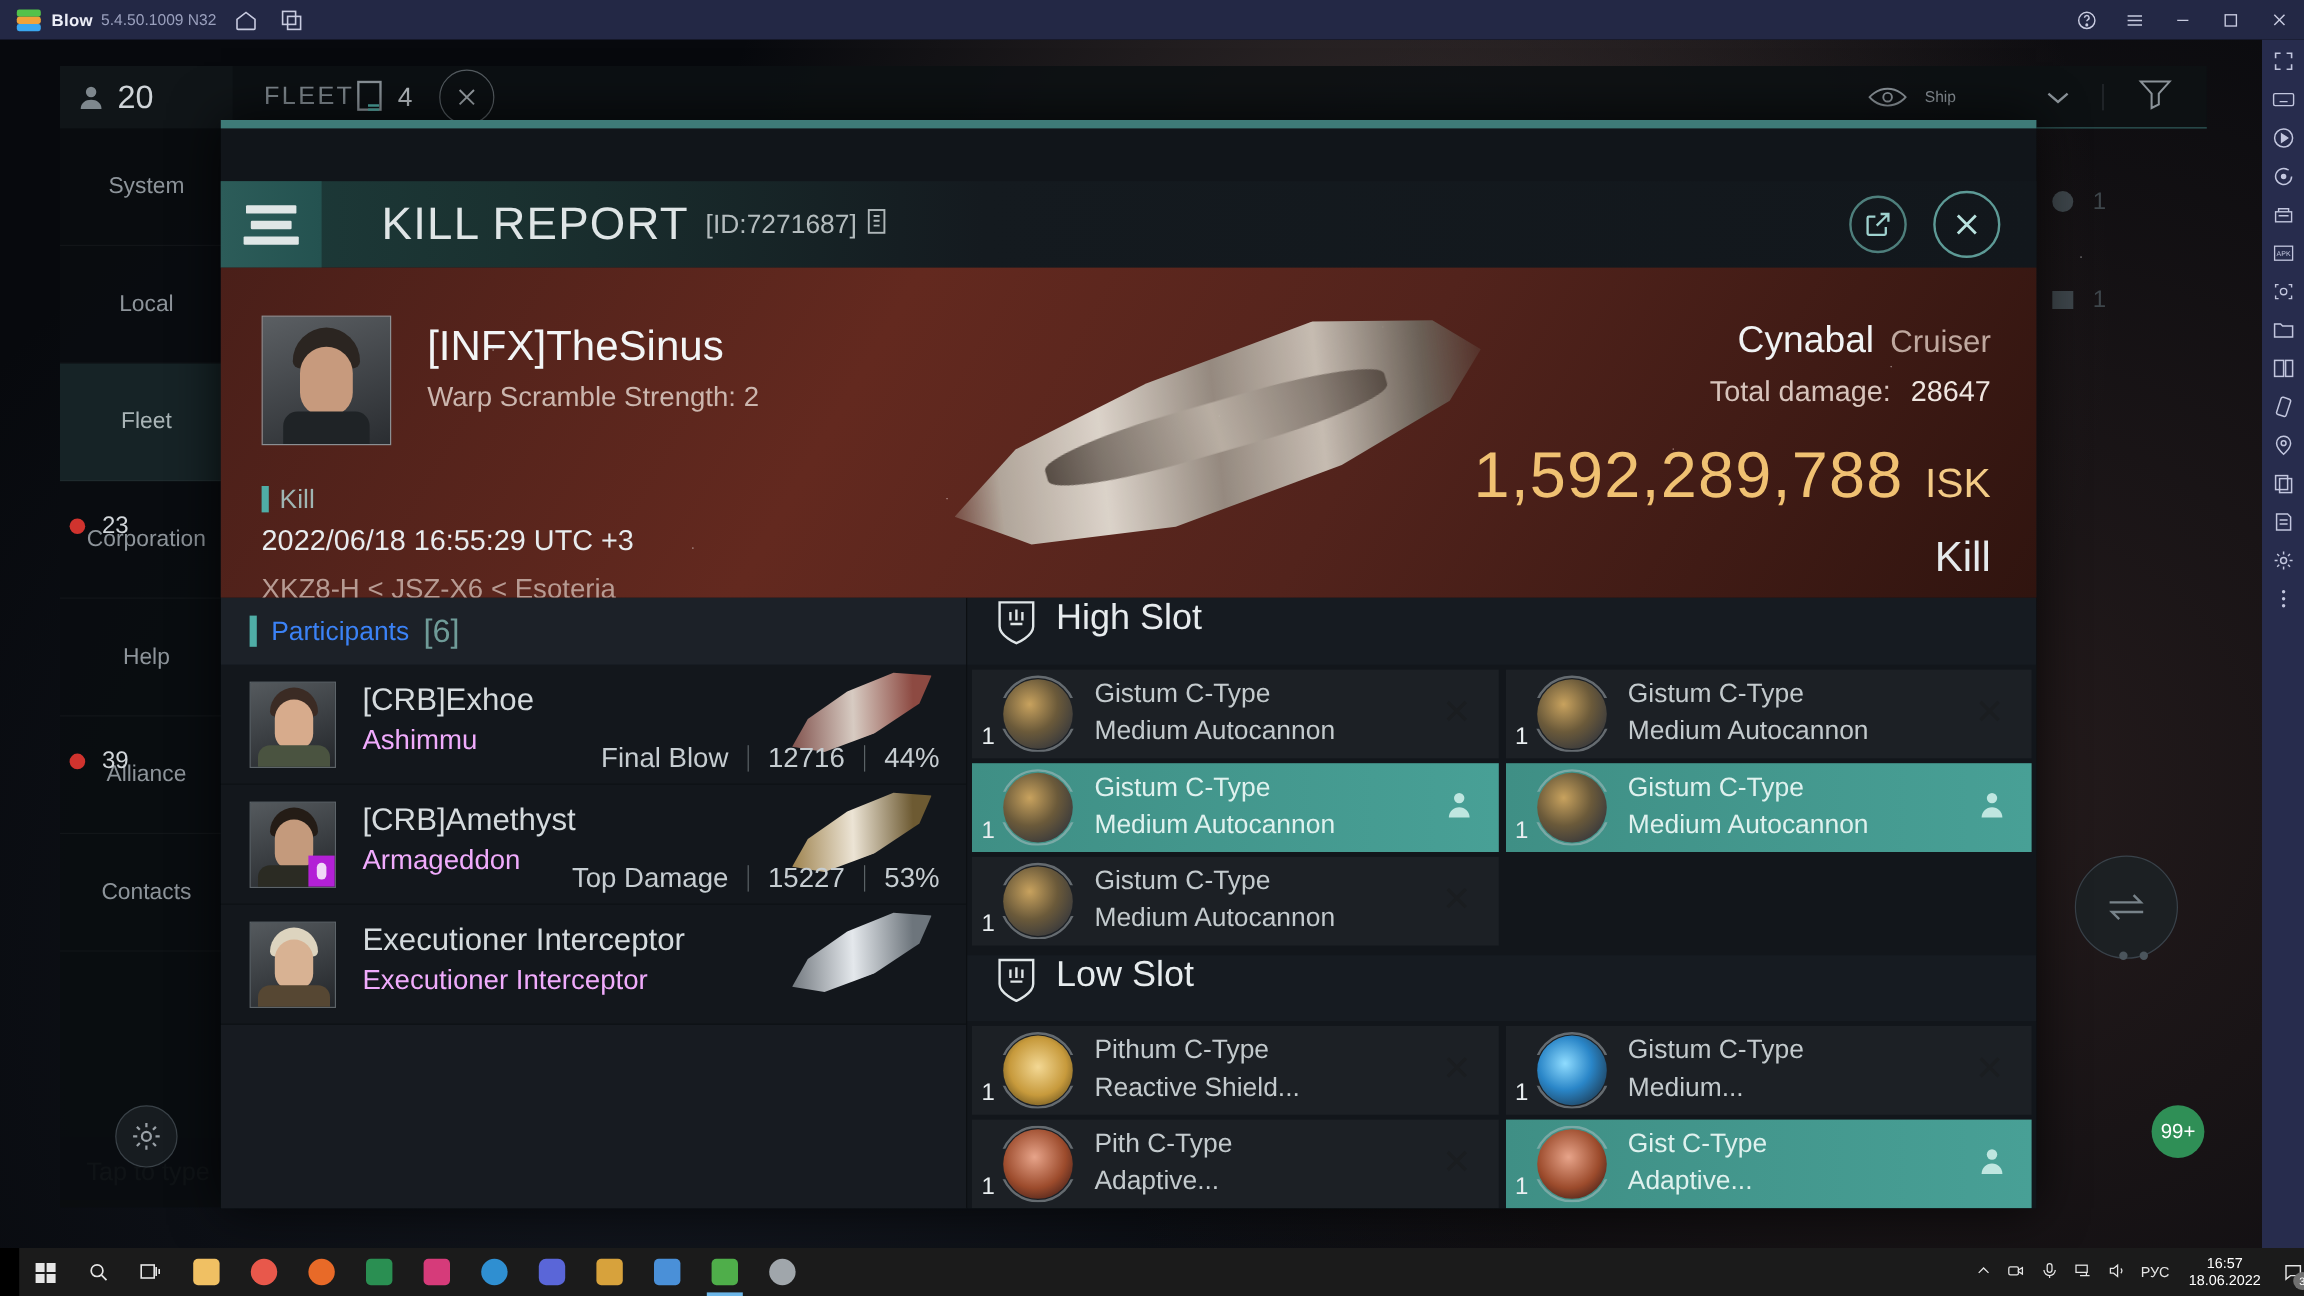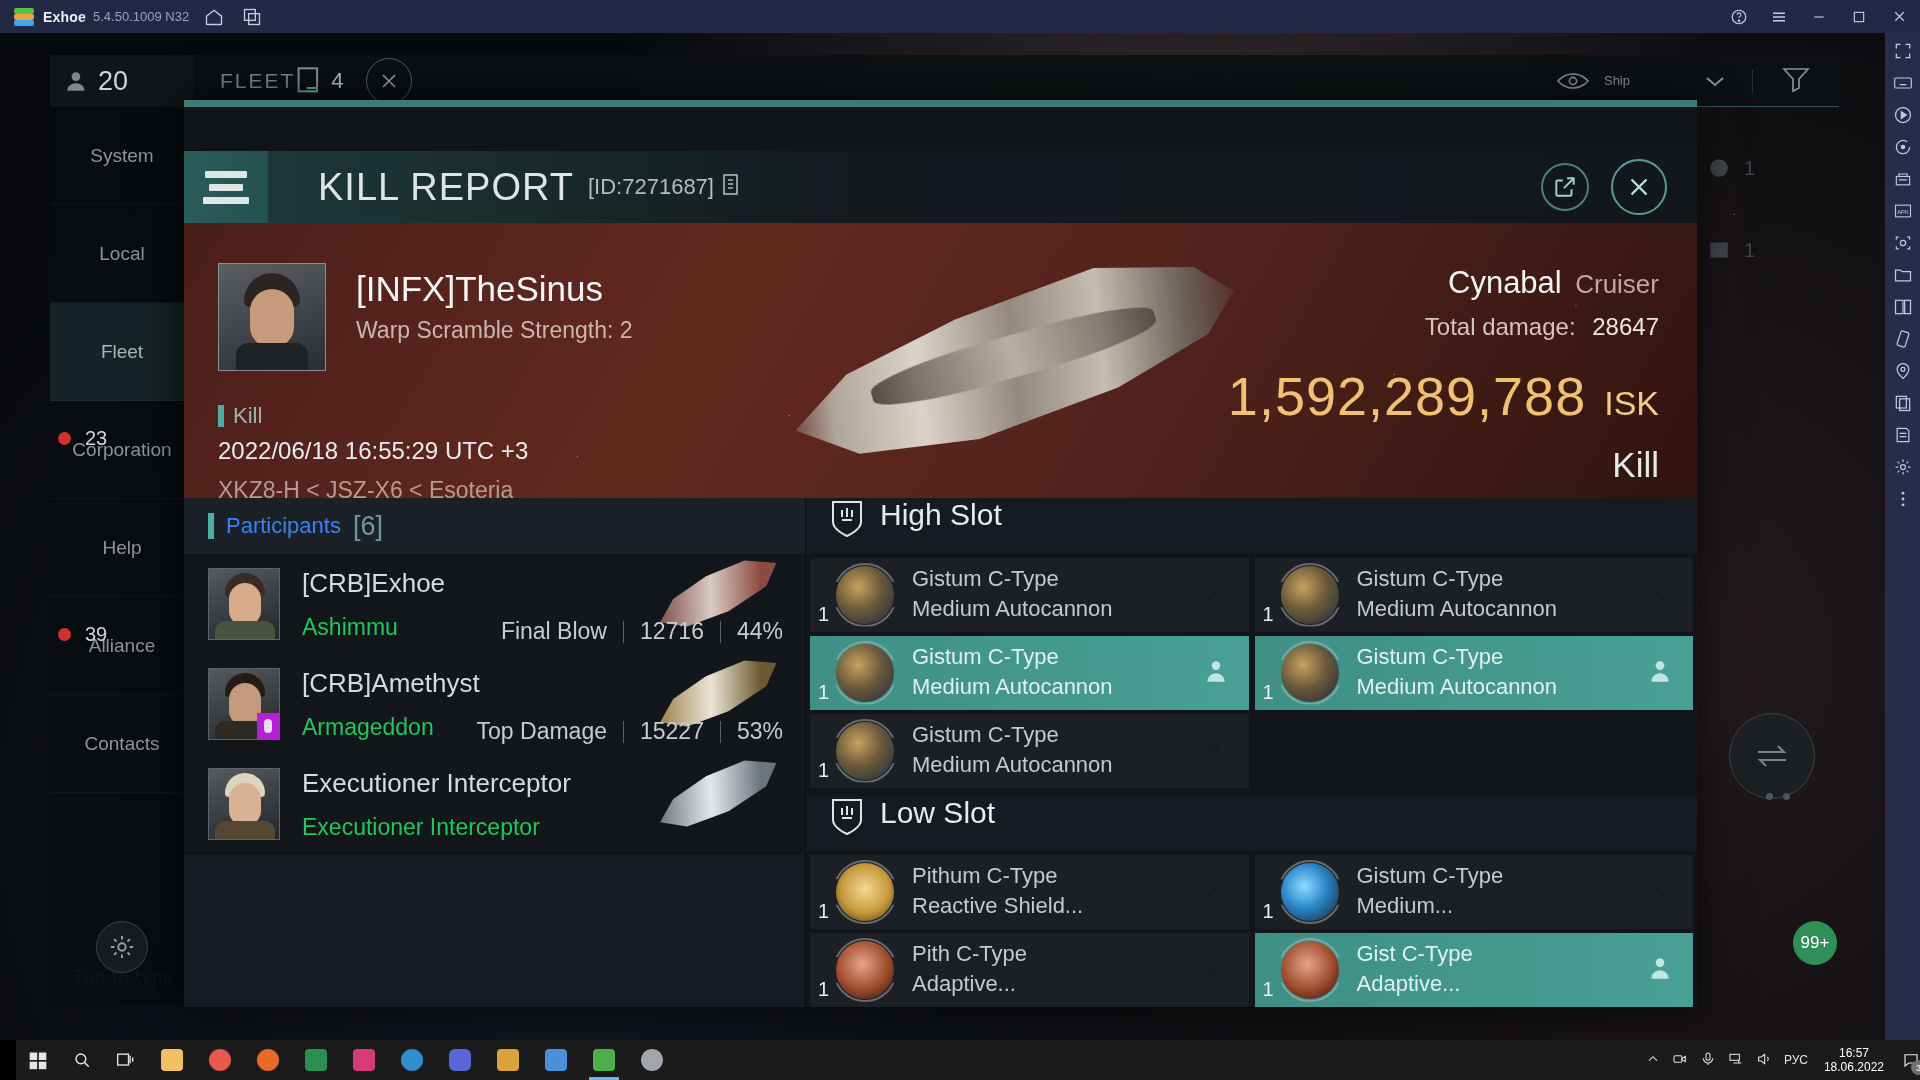--- a/index.html
+++ b/index.html
@@ -226,21 +226,21 @@
     border-radius:20px 20px 4px 4px; }
   .p-av .f-skin { position:absolute; left:20px; top:14px; width:32px; height:42px;
     border-radius:16px 16px 14px 14px; }
   .p-av .f-body { position:absolute; left:6px; bottom:-4px; width:60px; height:22px;
     border-radius:10px 10px 0 0; }
   .p-flag { position:absolute; right:0; bottom:0; width:22px; height:26px;
     background:#b320d6; display:flex; align-items:center; justify-content:center; }
   .p-flag i { width:8px; height:14px; background:#f0d8f7; border-radius:4px; }
   .p-txt { margin-left:22px; }
   .p-name { color:#d5dbde; font-size:26px; }
-  .p-ship { color:#22c55e; font-size:23px; margin-top:15px; }
+  .p-ship { color:#f0abfc; font-size:23px; margin-top:4px; }
   .p-stats { position:absolute; right:22px; bottom:8px; display:flex;
     align-items:center; color:#c6cdd1; font-size:23px; }
   .p-stats .sep { width:1px; height:22px; background:#5b6367; margin:0 16px; }
   .p-thumb { position:absolute; right:22px; top:6px; width:130px; height:64px; }
   .p-thumb .hull { position:absolute; inset:0; transform:rotate(-22deg);
     clip-path:polygon(0% 60%,16% 34%,46% 20%,78% 20%,100% 42%,86% 70%,52% 84%,18% 82%); }
 
   .slot-head { height:62px; display:flex; gap:16px;
     padding-left:24px; background:#161b21; }
   .slot-head .shield { width:34px; height:40px; position:relative; }
@@ -275,21 +275,21 @@
 <body>
 
 <div id="app">
 
   <div class="bs-titlebar">
     <div class="bs-logo">
       <i></i>
         <i></i>
         <i></i>
     </div>
-    <span class="bs-title">Exhoe</span>
+    <span class="bs-title">Blow</span>
     <span class="bs-ver">5.4.50.1009 N32</span>
     <div class="bs-ticon">
       <svg width="20" height="20" viewBox="0 0 24 24" fill="none" stroke="currentColor" stroke-width="1.6">
           <path d="M3 11l9-7 9 7v9a1 1 0 0 1-1 1H4a1 1 0 0 1-1-1z"></path>
         </svg>
     </div>
     <div class="bs-ticon">
       <svg width="20" height="20" viewBox="0 0 24 24" fill="none" stroke="currentColor" stroke-width="1.6">
           <rect x="3" y="3" width="13" height="13"></rect>
           <rect x="8" y="8" width="13" height="13"></rect>

